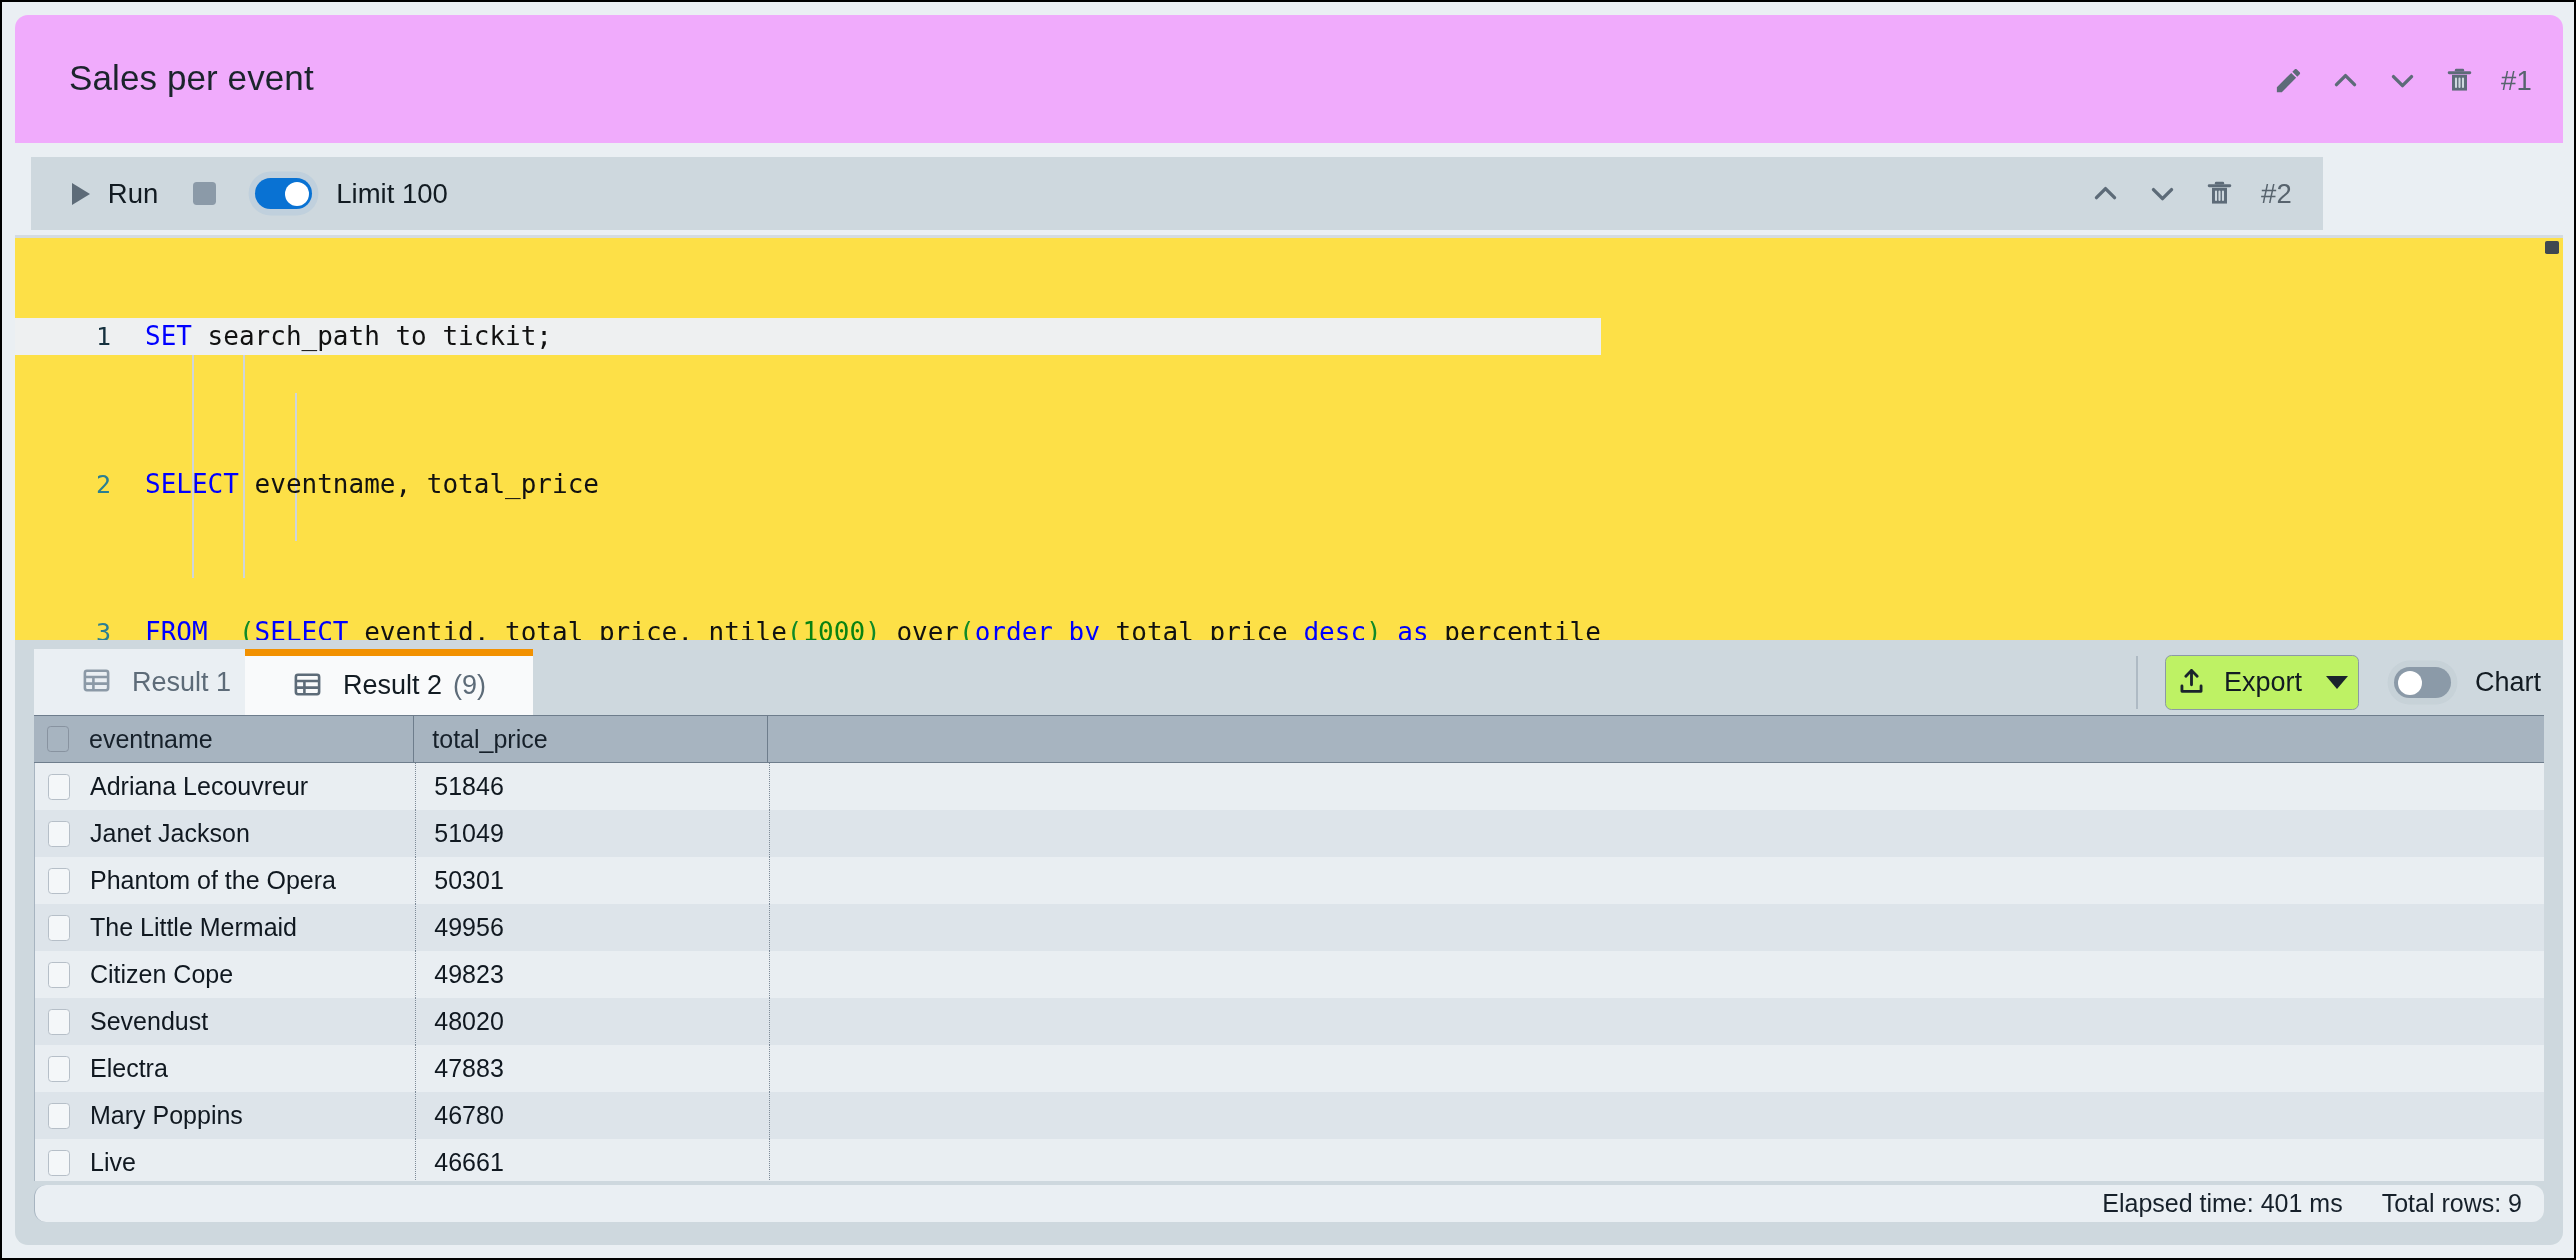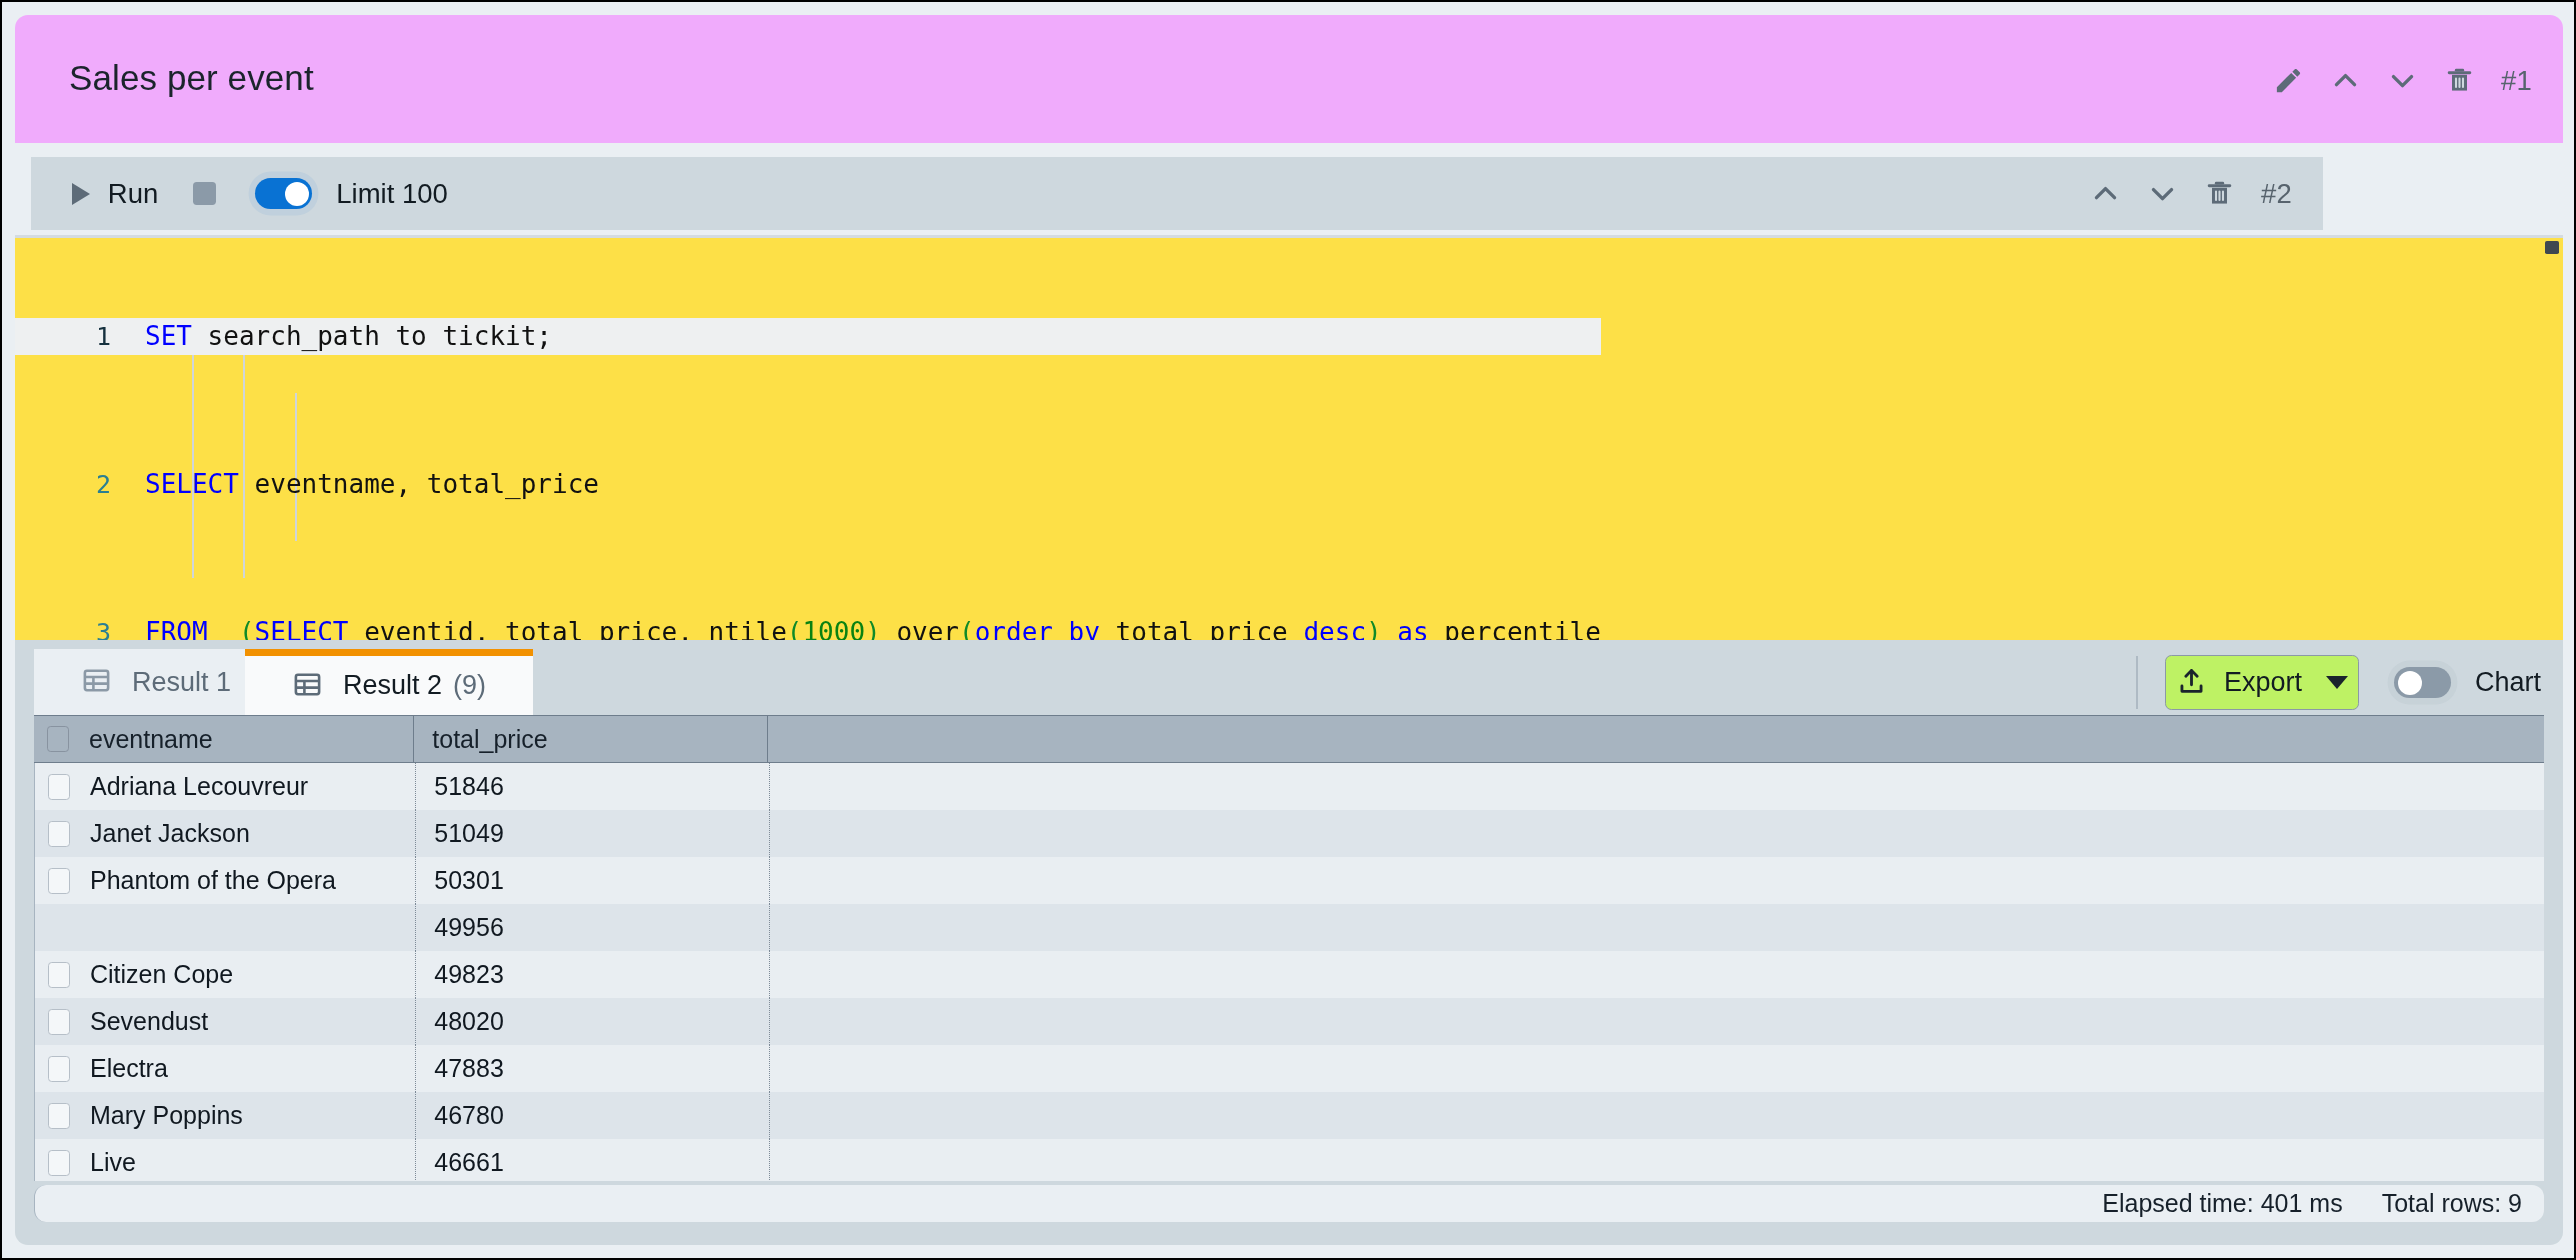--- a/index.html
+++ b/index.html
@@ -574,20 +574,24 @@
         <div class="cell c0">
               <span class="rbox"></span>
               <span>Phantom of the Opera</span>
             </div>
         <div class="cell c1">
               <span>50301</span>
             </div>
         <div class="cell c2"></div>
       </div>
       <div class="row even">
+        <div class="cell c0">
+              <span class="rbox"></span>
+              <span>The Little Mermaid</span>
+            </div>
         <div class="cell c1">
               <span>49956</span>
             </div>
         <div class="cell c2"></div>
       </div>
       <div class="row odd">
         <div class="cell c0">
               <span class="rbox"></span>
               <span>Citizen Cope</span>
             </div>

